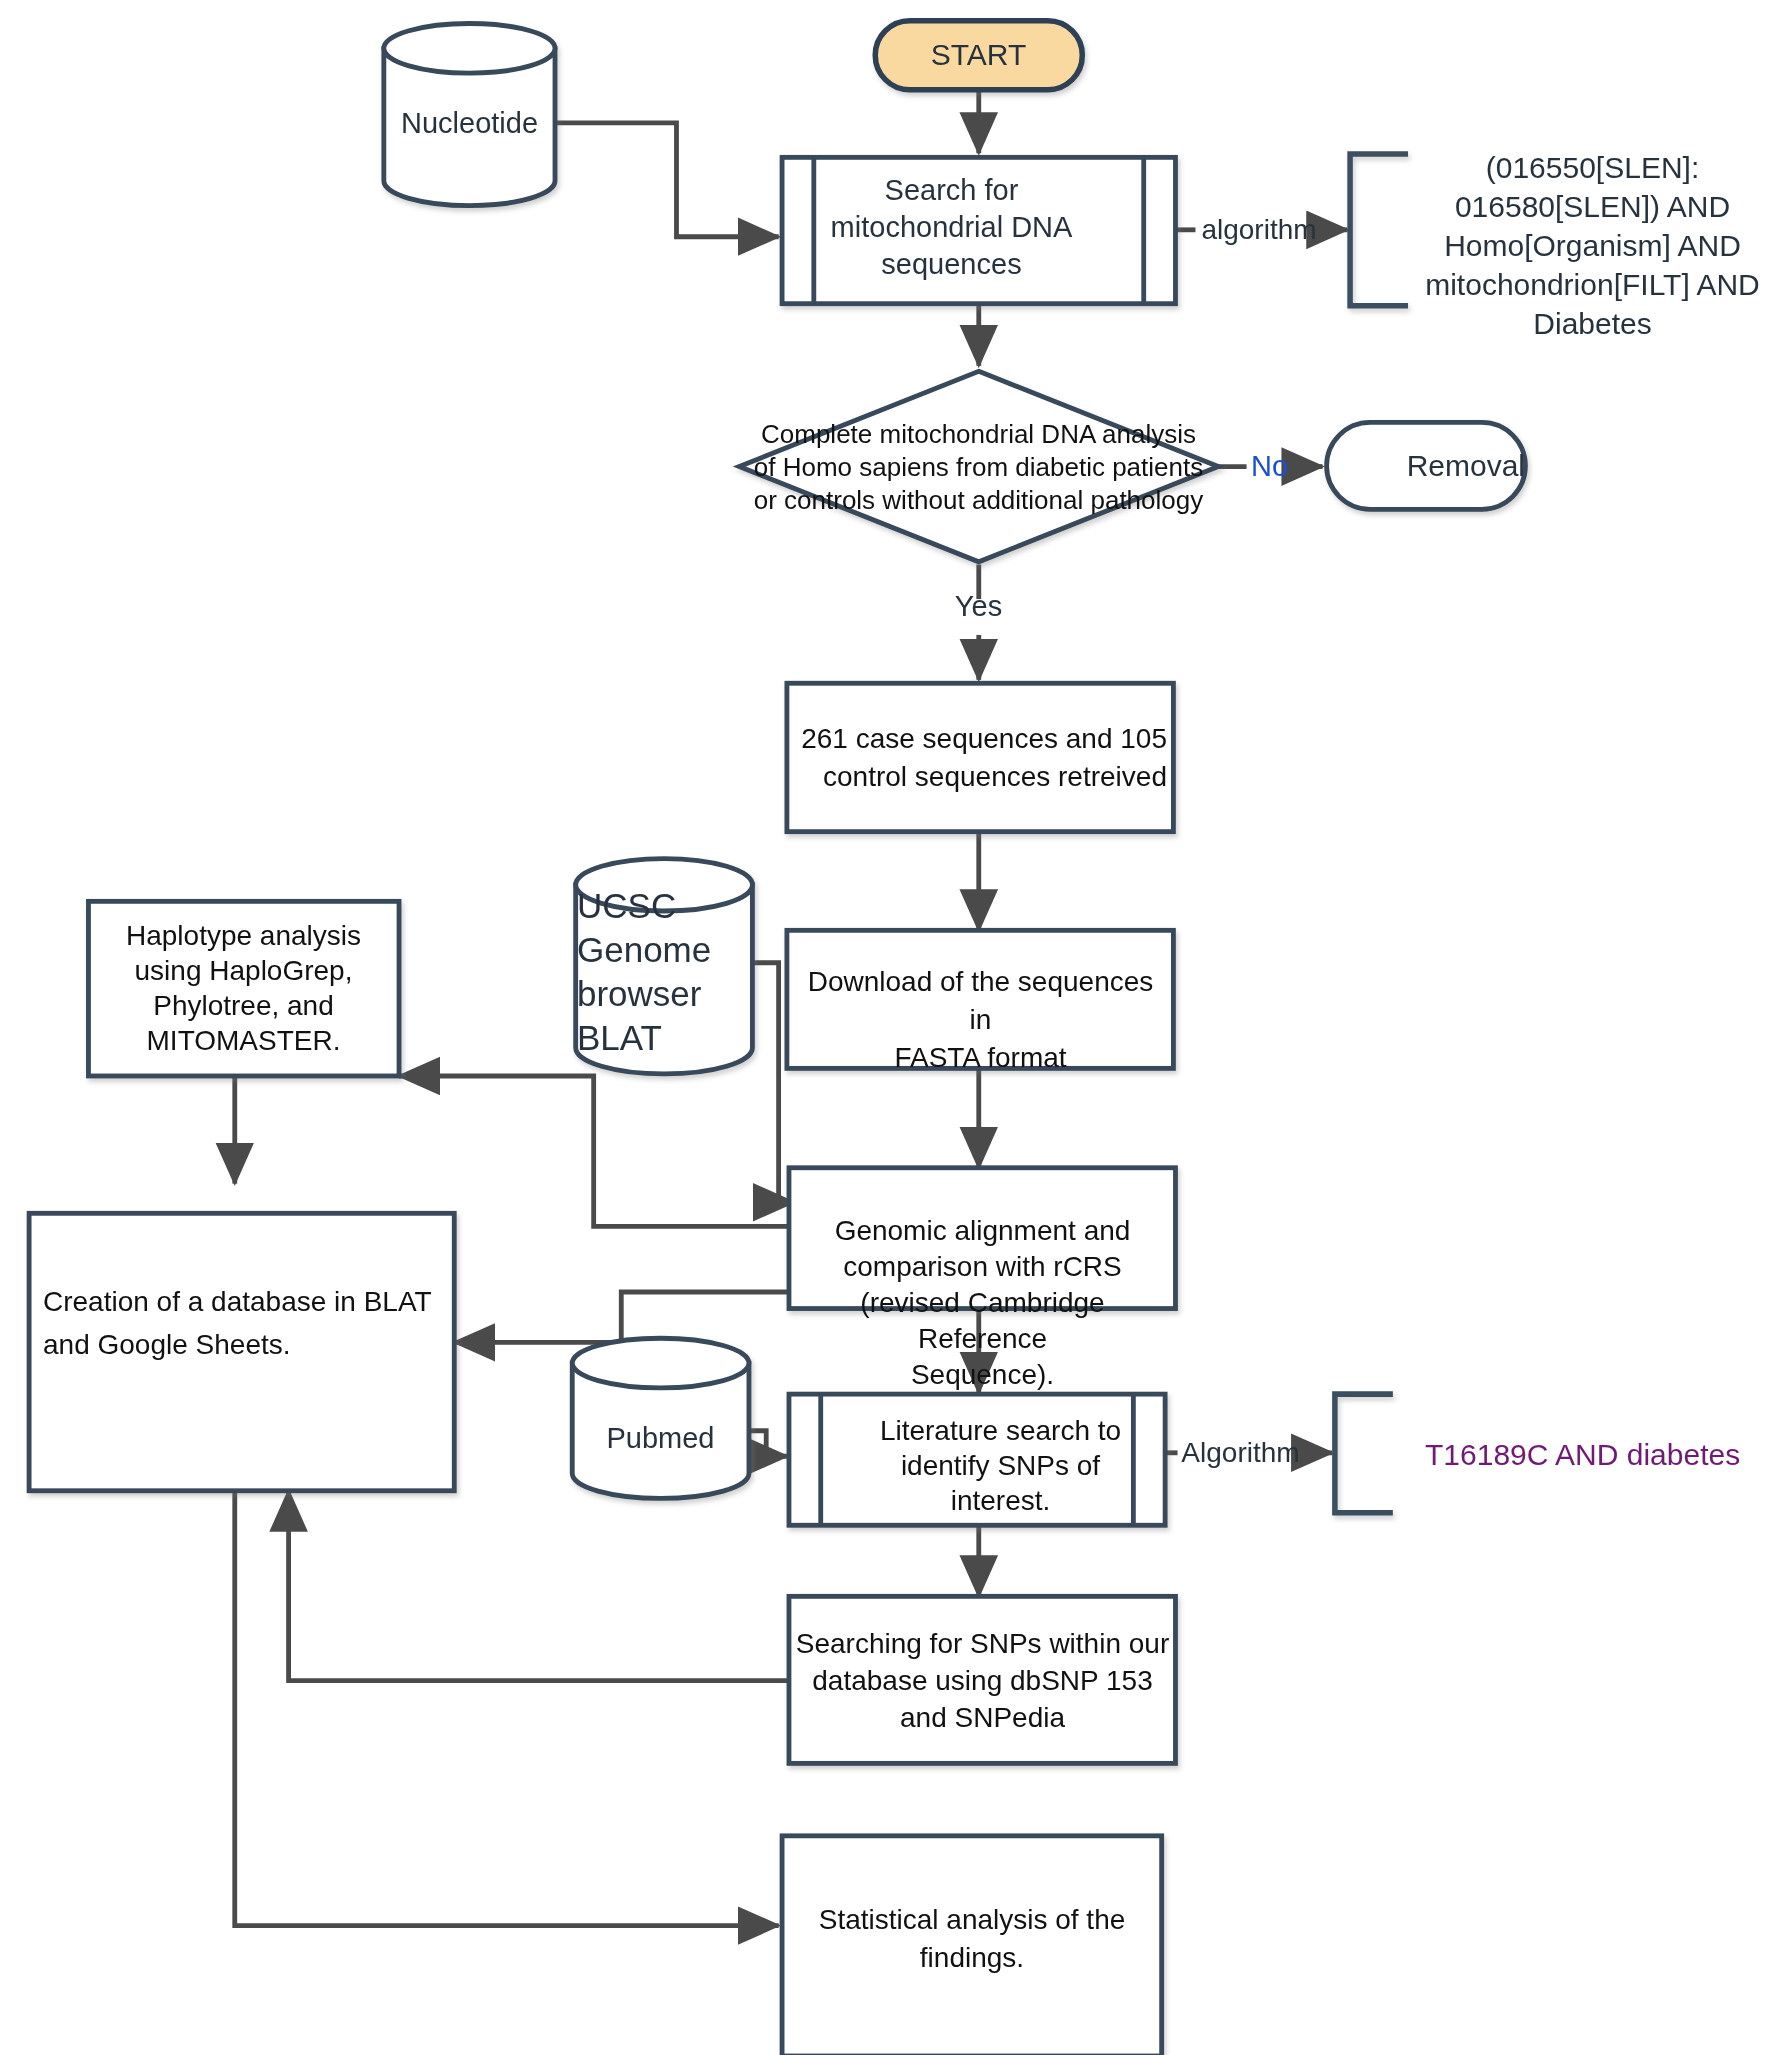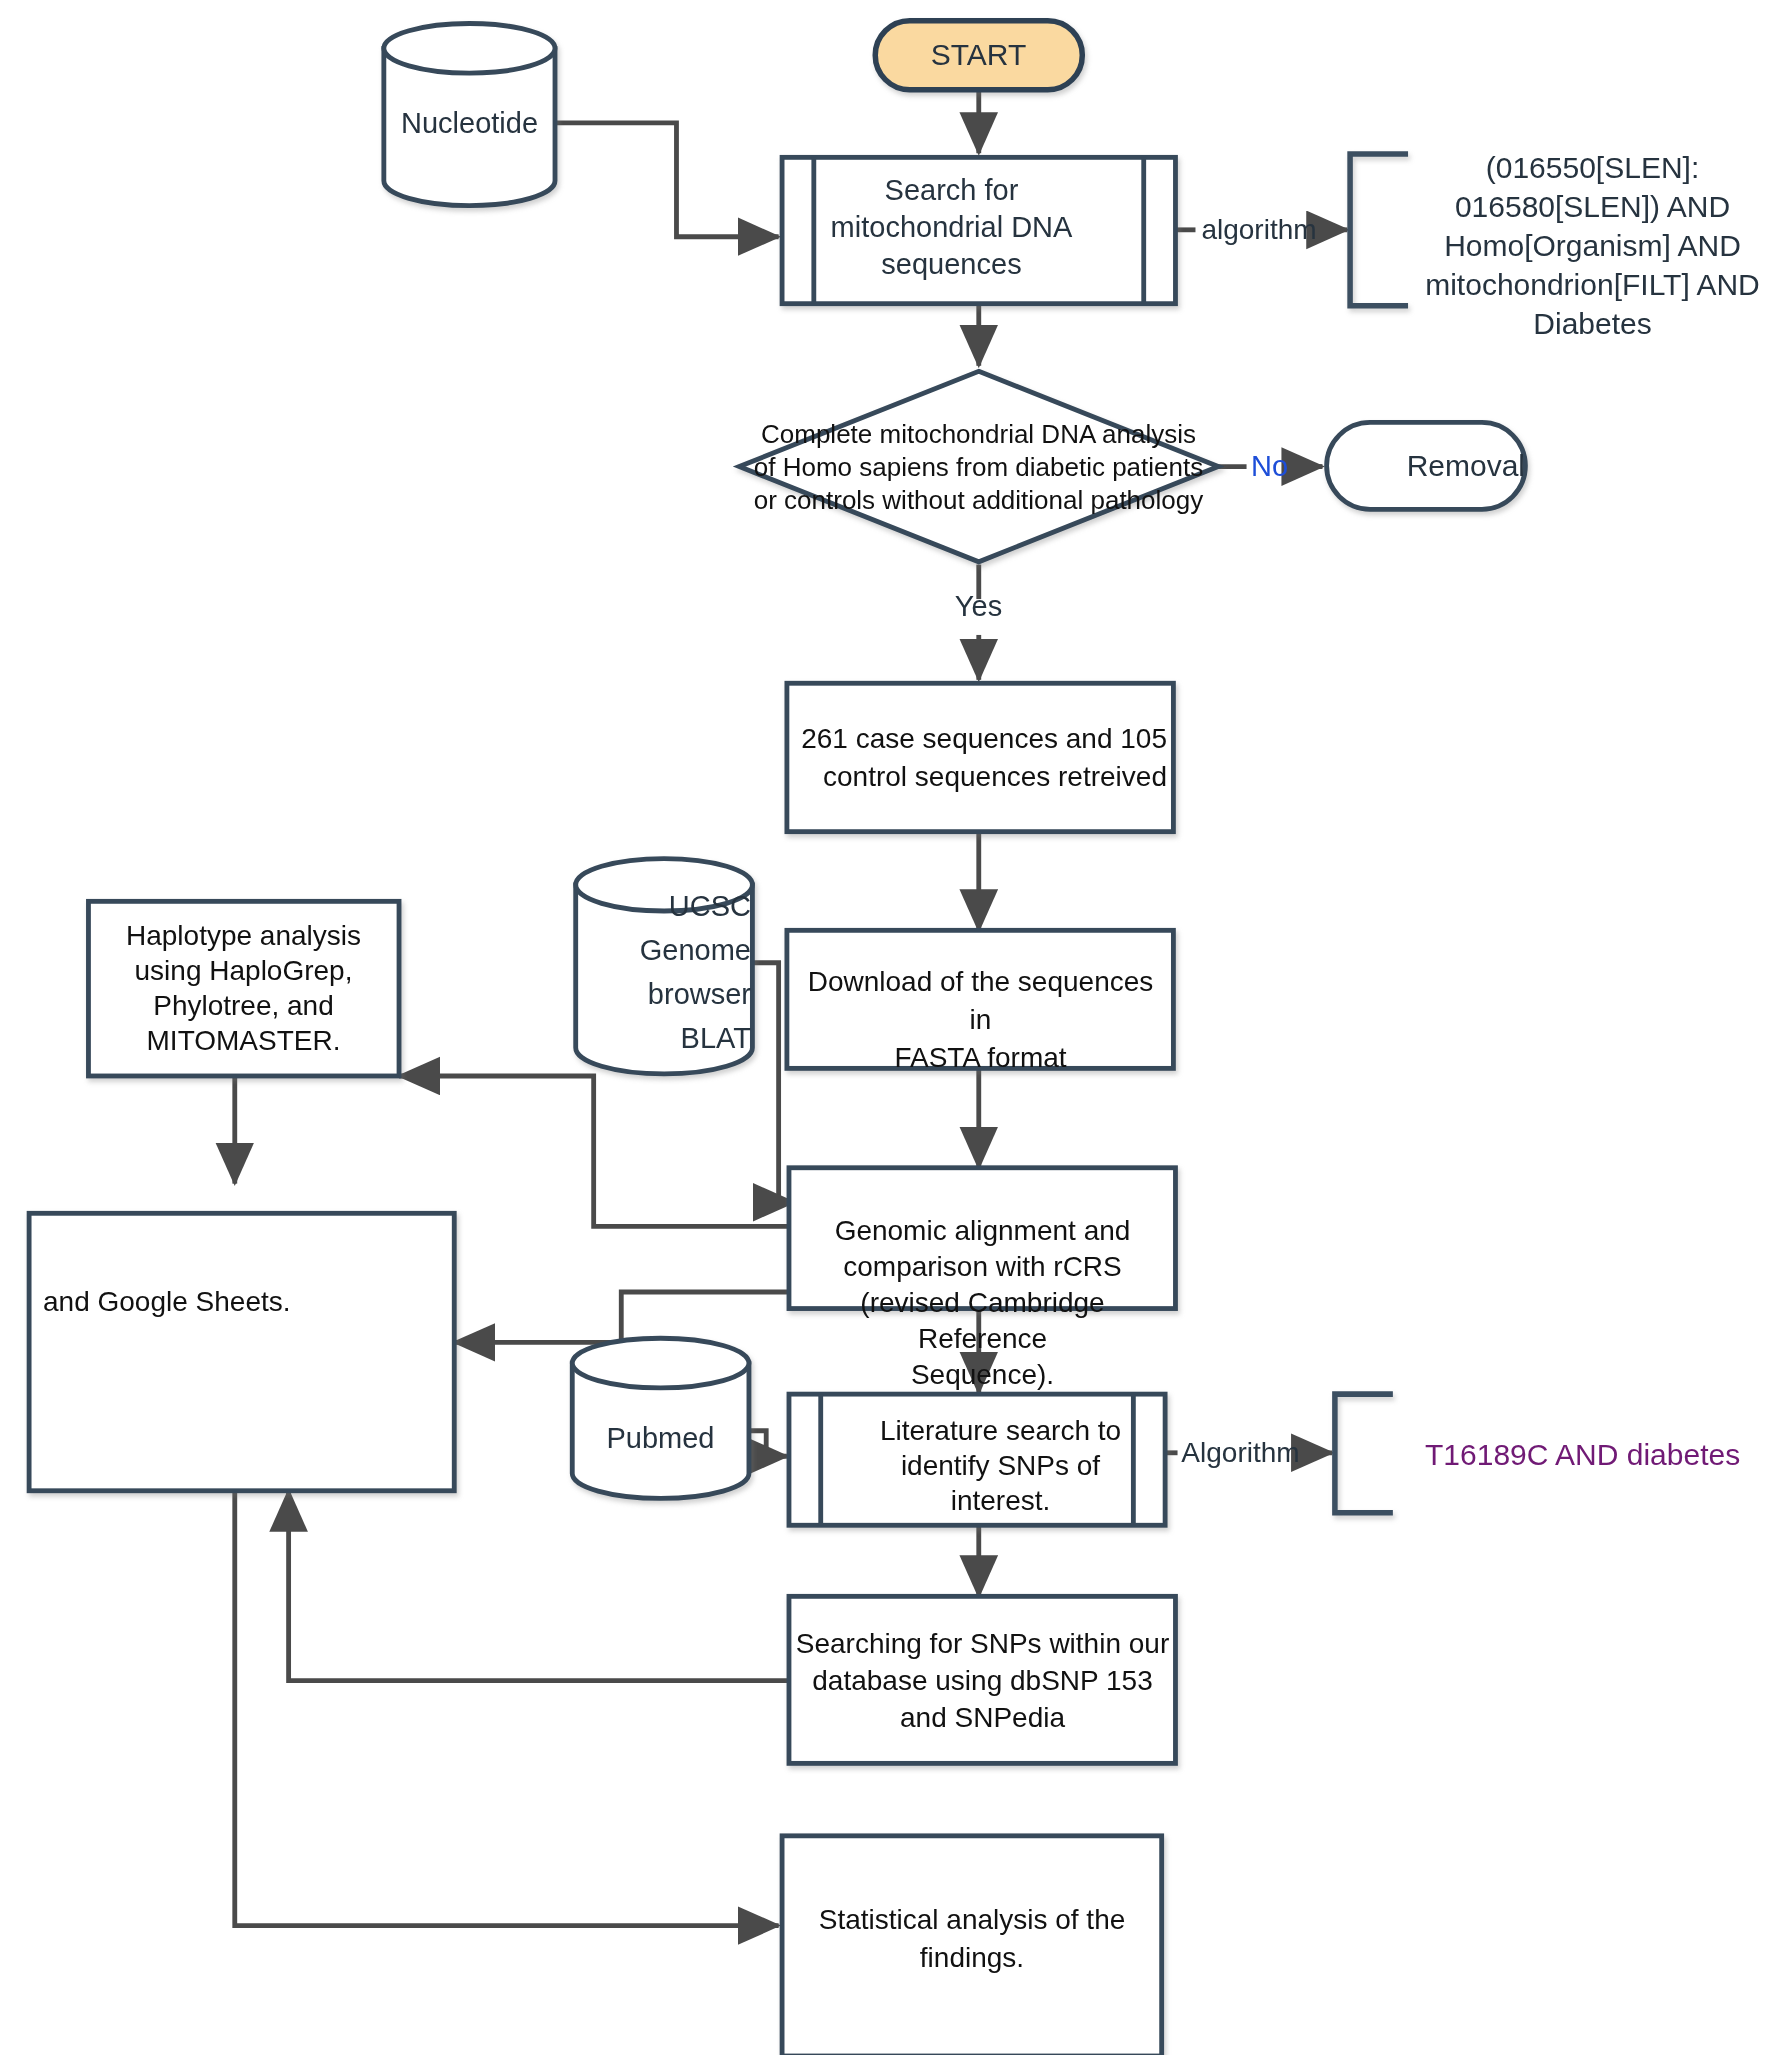--- a/index.html
+++ b/index.html
@@ -181,40 +181,41 @@
     <div>control sequences retreived</div>
   </div>
 
   <div style="position:absolute;left:95px;top:918px;width:297px;text-align:center;font-size:28px;line-height:35px;color:#111;">
     <div>Haplotype analysis</div>
     <div>using HaploGrep,</div>
     <div>Phylotree, and</div>
     <div>MITOMASTER.</div>
   </div>
 
-  <div style="position:absolute;left:577px;top:884px;width:174px;text-align:right;font-size:29px;line-height:44px;color:#26333f;">
+  <div style="position:absolute;left:577px;top:884px;width:174px;text-align:left;font-size:35px;line-height:44px;color:#26333f;">
     <div>UCSC</div>
     <div>Genome</div>
     <div>browser</div>
     <div>BLAT</div>
   </div>
 
   <div style="position:absolute;left:794px;top:963px;width:373px;text-align:center;font-size:28px;line-height:38px;color:#111;">
     <div>Download of the sequences in</div>
     <div>FASTA format</div>
   </div>
 
   <div style="position:absolute;left:794px;top:1173px;width:377px;text-align:center;font-size:28px;line-height:36px;color:#111;margin-top:40px;">
     <div>Genomic alignment and</div>
     <div>comparison with rCRS</div>
     <div>(revised Cambridge Reference</div>
     <div>Sequence).</div>
   </div>
 
   <div style="position:absolute;left:43px;top:1280px;width:400px;text-align:left;font-size:28px;line-height:43px;color:#111;">
+    <div>Creation of a database in BLAT</div>
     <div>and Google Sheets.</div>
   </div>
 
   <div style="position:absolute;left:572px;top:1422px;width:177px;text-align:center;font-size:29px;color:#26333f;">Pubmed</div>
 
   <div style="position:absolute;left:825px;top:1413px;width:305px;text-align:center;font-size:28px;line-height:35px;color:#111;padding-left:23px;">
     <div>Literature search to</div>
     <div>identify SNPs of</div>
     <div>interest.</div>
   </div>

